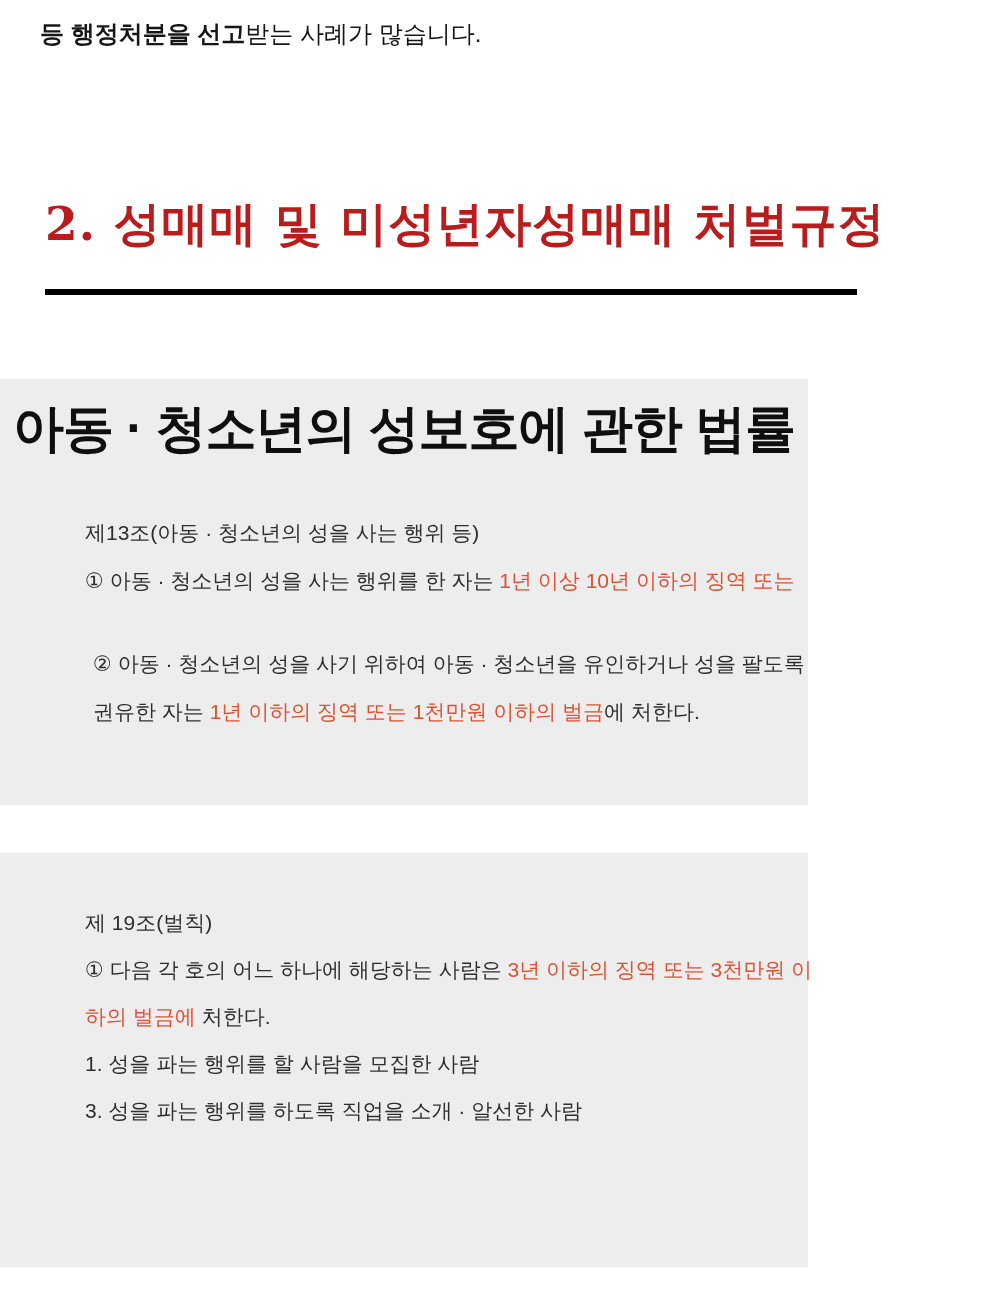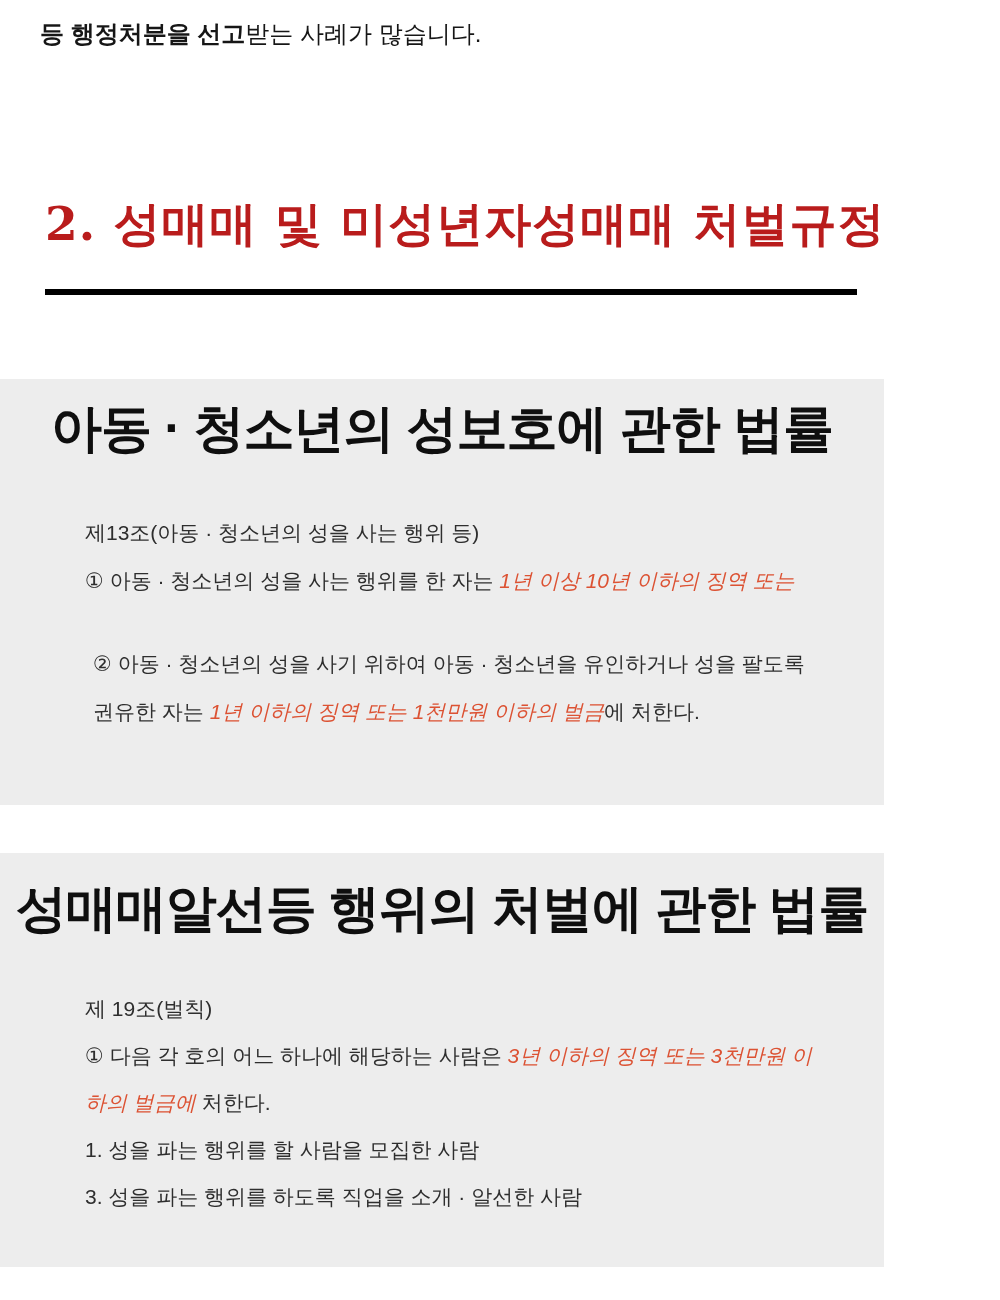--- a/index.html
+++ b/index.html
@@ -26,42 +26,42 @@
     position:absolute;left:45px;top:192px;
     font-family:"DejaVu Serif","Liberation Serif",serif;
     font-weight:700;font-size:47px;line-height:64px;
     color:#b91c1c;letter-spacing:1px;white-space:nowrap;
   }
   .title-rule{
     position:absolute;left:45px;top:289px;
     width:812px;height:6px;background:#000;
   }
   .law-box{
-    position:absolute;left:0;width:884px;
+    position:absolute;left:0;width:808px;
     background:var(--box-bg);
   }
   .law-box.first{top:379px;height:426px;}
   .law-box.second{top:853px;height:414px;}
   .law-heading{
     text-align:center;font-weight:800;
     font-size:51px;line-height:60px;
     color:var(--heading-text);
     letter-spacing:-1px;white-space:nowrap;
   }
   .law-box.first .law-heading{padding-top:20px;}
   .law-box.second .law-heading{padding-top:26px;}
   .law-body{
     margin-left:85px;color:var(--body-text);
     font-size:21px;
   }
   .law-box.first .law-body{margin-top:50px;line-height:48px;}
   .law-box.second .law-body{margin-top:46px;line-height:47px;}
   .para + .para{margin-top:35px;margin-left:8px;}
   .line{white-space:nowrap;}
-  .hl{color:var(--hl);font-style:italic;}
+  .hl{color:var(--hl);}
 </style>
 </head>
 <body>
 
 <p class="intro">
   <span class="seg-bold">등 행정처분을 선고</span><span>받는 사례가 많습니다.</span>
 </p>
 
 <h1 class="section-title">2. 성매매 및 미성년자성매매 처벌규정</h1>
 <div class="title-rule"></div>
@@ -74,21 +74,20 @@
         <div class="line"><span>① 아동 · 청소년의 성을 사는 행위를 한 자는 </span><span class="hl">1년 이상 10년 이하의 징역 또는</span></div>
       </div>
       <div class="para">
         <div class="line"><span>② 아동 · 청소년의 성을 사기 위하여 아동 · 청소년을 유인하거나 성을 팔도록</span></div>
         <div class="line"><span>권유한 자는 </span><span class="hl">1년 이하의 징역 또는 1천만원 이하의 벌금</span><span>에 처한다.</span></div>
       </div>
     </div>
 </section>
 
 <section class="law-box second">
-  <h2 class="law-heading">성매매알선등 행위의 처벌에 관한 법률</h2>
   <div class="law-body">
       <div class="para">
         <div class="line"><span>제 19조(벌칙)</span></div>
         <div class="line"><span>① 다음 각 호의 어느 하나에 해당하는 사람은 </span><span class="hl">3년 이하의 징역 또는 3천만원 이</span></div>
         <div class="line"><span class="hl">하의 벌금에</span><span> 처한다.</span></div>
         <div class="line"><span>1. 성을 파는 행위를 할 사람을 모집한 사람</span></div>
         <div class="line"><span>3. 성을 파는 행위를 하도록 직업을 소개 · 알선한 사람</span></div>
       </div>
     </div>
 </section>

